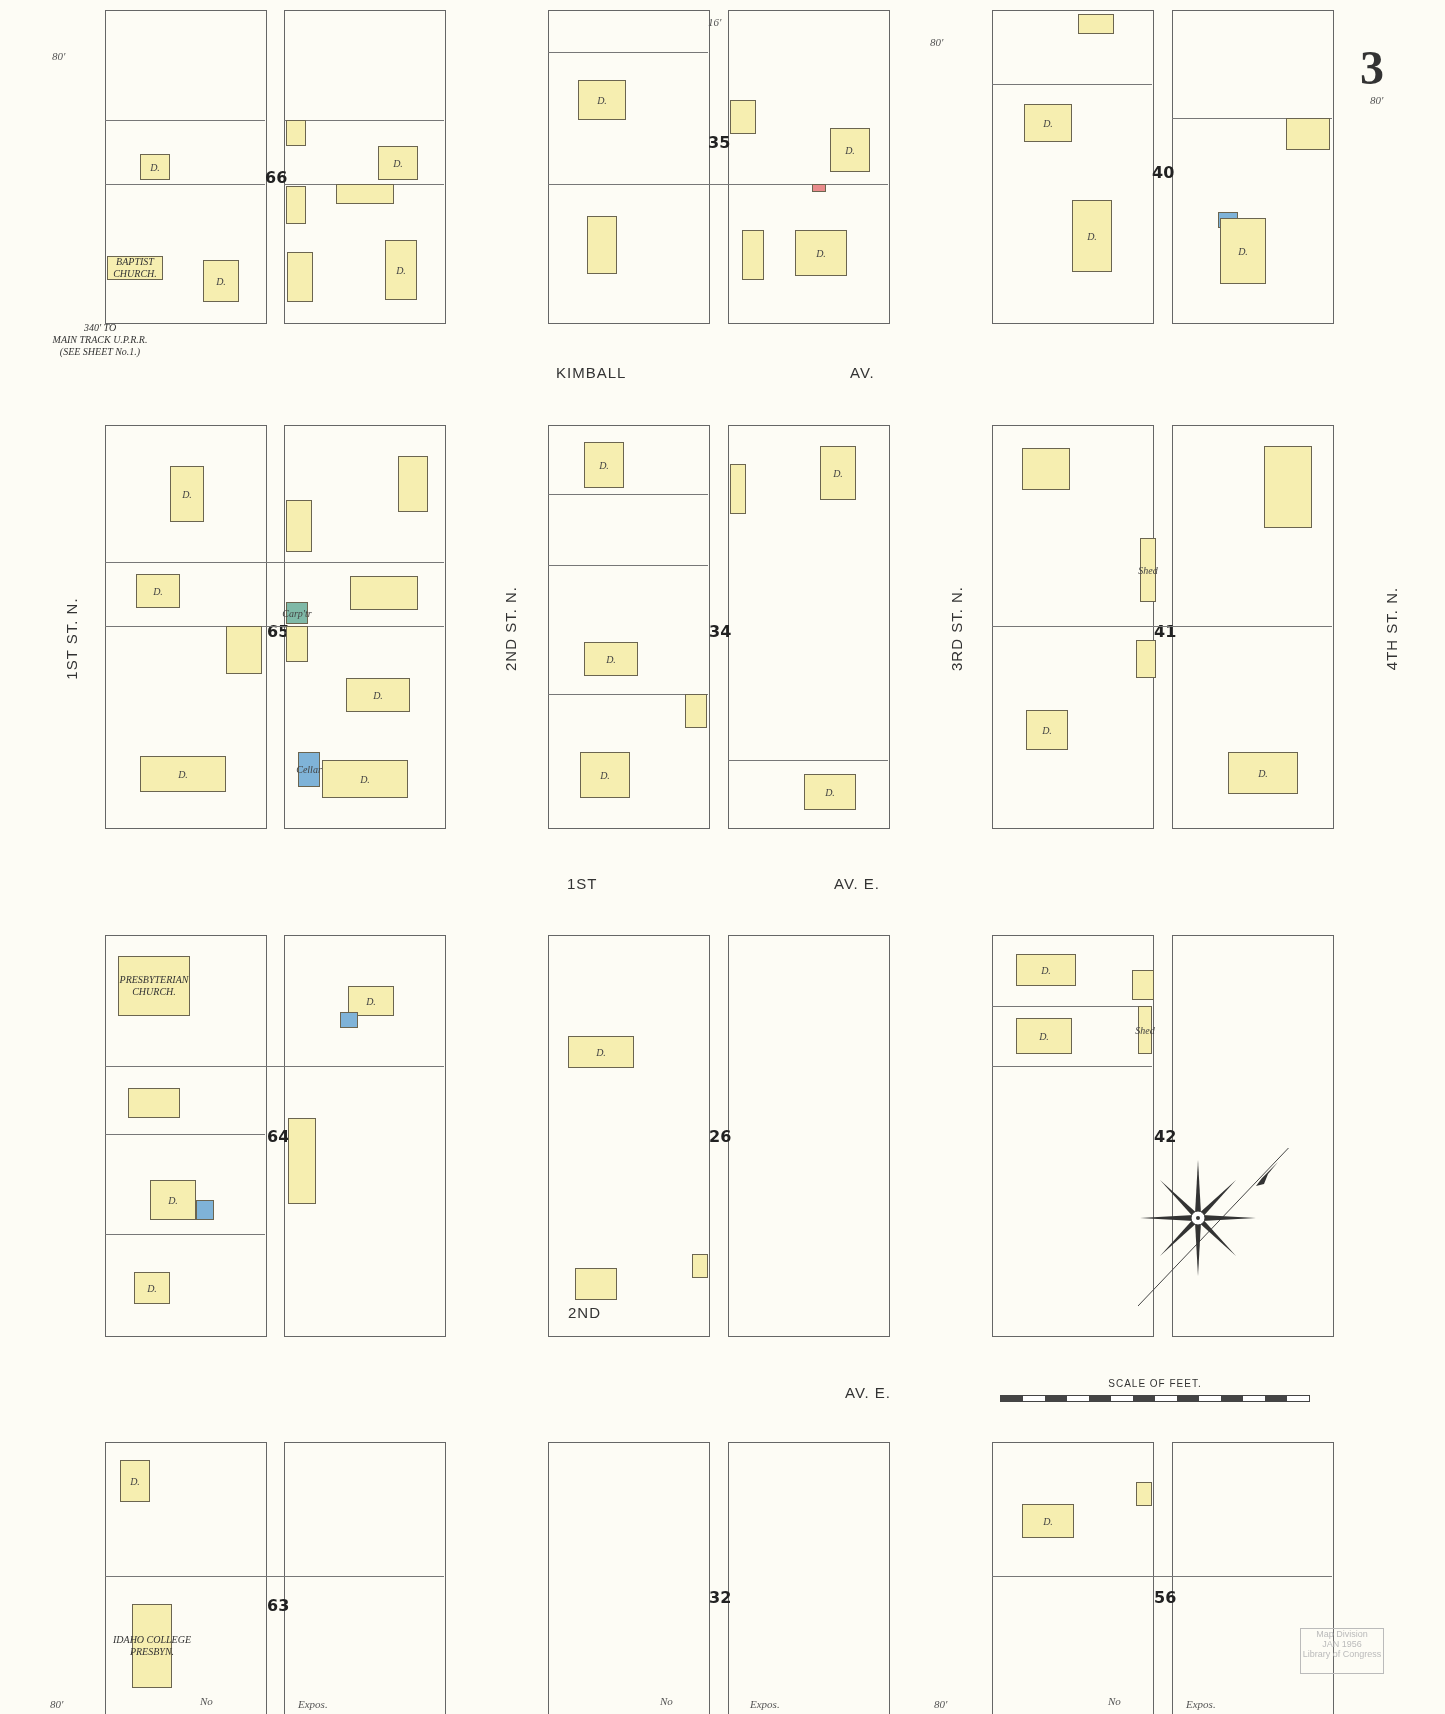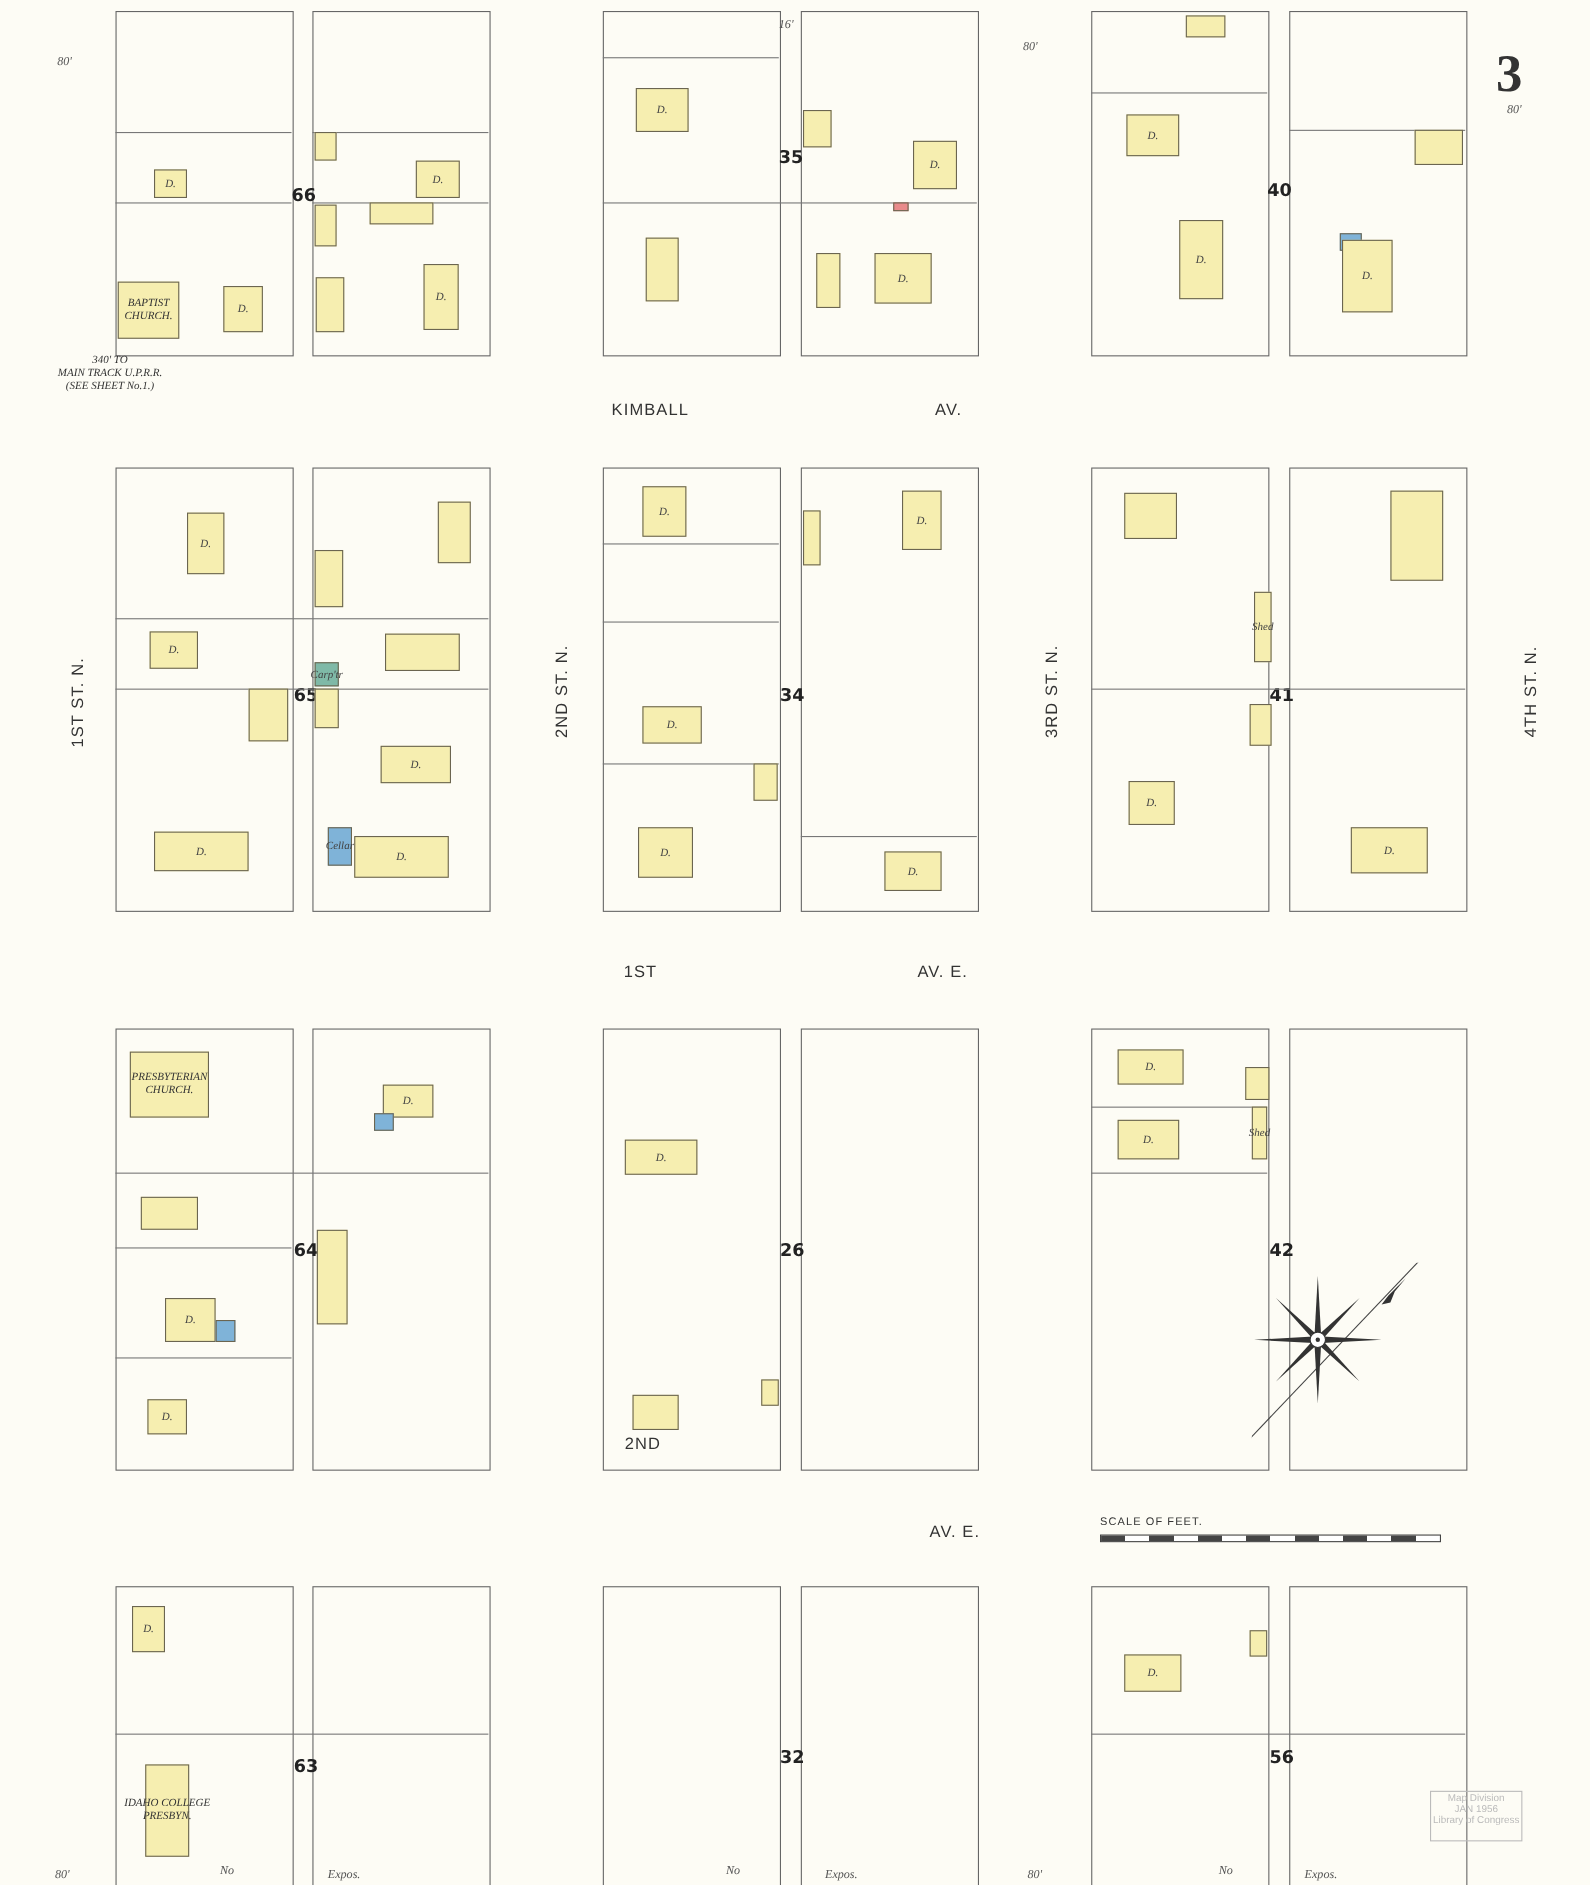--- a/index.html
+++ b/index.html
@@ -16,21 +16,21 @@
   .vstreet{position:absolute;font-size:15px;letter-spacing:1px;color:#333;transform:rotate(-90deg);transform-origin:center;white-space:nowrap;}
   .blocknum{position:absolute;font-size:16px;font-weight:bold;color:#222;font-family:"DejaVu Sans",sans-serif;}
   .dim{position:absolute;font-family:"Liberation Serif",serif;font-style:italic;font-size:11px;color:#555;}
   .label{position:absolute;font-family:"Liberation Serif",serif;font-style:italic;font-size:10px;color:#333;text-align:center;line-height:12px;}
   .cartouche{position:absolute;left:1140px;top:328px;width:160px;height:86px;border:3px solid #222;border-radius:50%;text-align:center;background:#fdfcf5;}
   .cartouche .d{font-size:12px;margin-top:10px;}
   .cartouche .c{font-size:24px;letter-spacing:1px;}
   .cartouche .s{font-size:13px;letter-spacing:2px;}
   .sheet{position:absolute;left:1360px;top:40px;font-family:"Liberation Serif",serif;font-size:48px;font-weight:bold;}
   .scale{position:absolute;left:1000px;top:1378px;width:310px;}
-  .scale .t{text-align:left;font-size:10px;letter-spacing:1px;}
+  .scale .t{text-align:center;font-size:10px;letter-spacing:1px;}
   .scale .bar{height:5px;border:1px solid #444;background:repeating-linear-gradient(to right,#444 0 22px,#fff 22px 44px);margin-top:6px;}
   .compass{position:absolute;left:1138px;top:1148px;}
   .stamp{position:absolute;left:1300px;top:1628px;width:82px;height:44px;border:1px solid #bbb;color:#bbb;font-size:9px;text-align:center;}
 </style>
 </head>
 <body>
 
 <div class="map">
 
   <div class="sheet">3</div>
@@ -48,21 +48,21 @@
 
   <div class="lotline" style="left:105px;top:120px;width:160px"></div>
   <div class="lotline" style="left:105px;top:184px;width:160px"></div>
   <div class="lotline" style="left:284px;top:120px;width:160px"></div>
   <div class="lotline" style="left:284px;top:184px;width:160px"></div>
   <div class="lotline" style="left:548px;top:52px;width:160px"></div>
   <div class="lotline" style="left:548px;top:184px;width:340px"></div>
   <div class="lotline" style="left:992px;top:84px;width:160px"></div>
   <div class="lotline" style="left:1172px;top:118px;width:160px"></div>
 
-  <div class="bldg" style="left:107px;top:256px;width:56px;height:52px">
+  <div class="bldg" style="left:107px;top:256px;width:56px;height:24px">
     <div class="label" style="position:static">
       <div>BAPTIST</div>
         <div>CHURCH.</div>
     </div>
   </div>
   <div class="bldg" style="left:203px;top:260px;width:36px;height:42px">D.</div>
   <div class="bldg" style="left:140px;top:154px;width:30px;height:26px">D.</div>
   <div class="bldg x" style="left:286px;top:120px;width:20px;height:26px"></div>
   <div class="bldg x" style="left:286px;top:186px;width:20px;height:38px"></div>
   <div class="bldg" style="left:336px;top:184px;width:58px;height:20px"></div>

